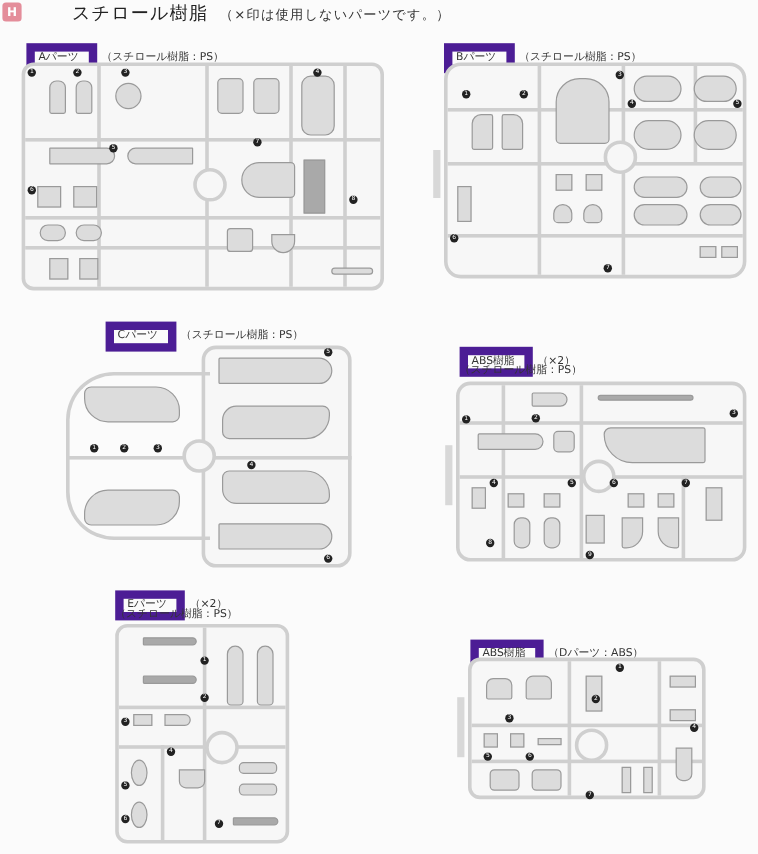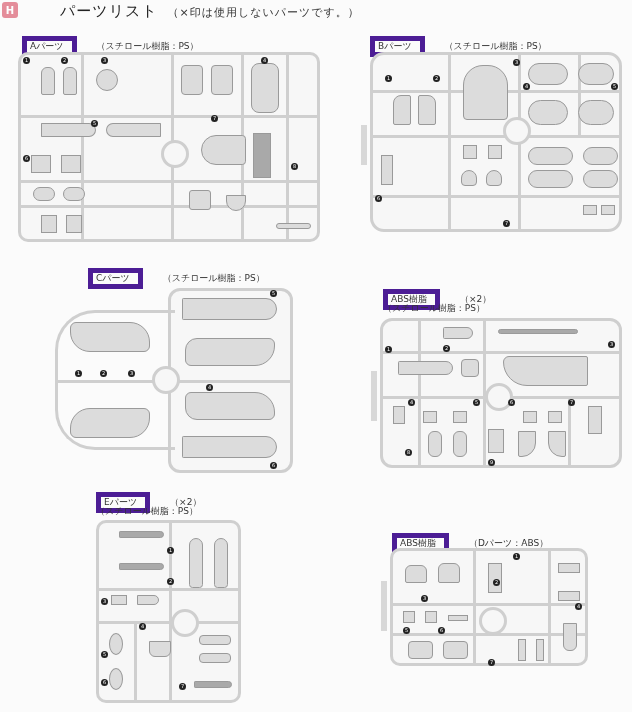--- a/index.html
+++ b/index.html
@@ -7,39 +7,39 @@
          font-family:"DejaVu Sans", sans-serif; color:#333; }
   .abs { position:absolute; }
   .title { left:20px; top:2px; font-size:15px; letter-spacing:1px; color:#222; }
   .title .note { font-size:11px; margin-left:4px; color:#333; }
   .watermark { left:2px; top:1px; height:18px; display:flex; align-items:center; gap:3px;
                opacity:0.85; }
   .wm-box { width:16px; height:16px; background:#e07a8a; border-radius:3px; color:#fff; font-size:10px;
             display:flex; align-items:center; justify-content:center; font-weight:bold; }
   .wm-text { font-size:14px; color:#e8909c; font-weight:bold; letter-spacing:0.5px; }
   .label { font-size:9px; color:#333; white-space:nowrap; }
-  .tag { display:inline-block; border:5px solid #4c1d95; padding:0 8px 0 3px; margin-right:20px; line-height:11px; }
+  .tag { display:inline-block; border:7px solid #4c1d95; padding:0 8px 0 3px; margin-right:4px; line-height:11px; }
   .runner { position:absolute; border:3px solid #cfcfcf; border-radius:10px; background:#f7f7f7; box-sizing:border-box; }
   .bar-h { position:absolute; height:3px; background:#cfcfcf; }
   .bar-v { position:absolute; width:3px; background:#cfcfcf; }
   .ring { position:absolute; border:3px solid #cfcfcf; border-radius:50%; background:#f7f7f7; box-sizing:border-box; }
   .part { position:absolute; background:#dcdcdc; border:1px solid #9a9a9a; box-sizing:border-box; }
   .part.dark { background:#a9a9a9; }
   .num { position:absolute; width:7px; height:7px; border-radius:50%; background:#222; color:#fff;
          font-size:5px; line-height:7px; text-align:center; }
   .side-tab { position:absolute; width:6px; background:#d8d8d8; }
 </style>
 </head>
 <body>
 
 <div class="abs watermark">
   <span class="wm-box">H</span>
 </div>
 <div class="abs title" style="left:60px;">
-  <span>パーツリスト</span>
+  <span>スチロール樹脂</span>
   <span class="note">（×印は使用しないパーツです。）</span>
 </div>
 
 <div class="abs label" style="left:22px;top:36px;">
   <span class="tag">Aパーツ</span><span>（スチロール樹脂：PS）</span>
 </div>
 <div class="runner" style="left:18px;top:52px;width:302px;height:190px;">
   <div class="bar-h" style="left:0;top:60px;width:296px;"></div>
   <div class="bar-h" style="left:0;top:125px;width:296px;"></div>
   <div class="bar-h" style="left:0;top:150px;width:296px;"></div>

